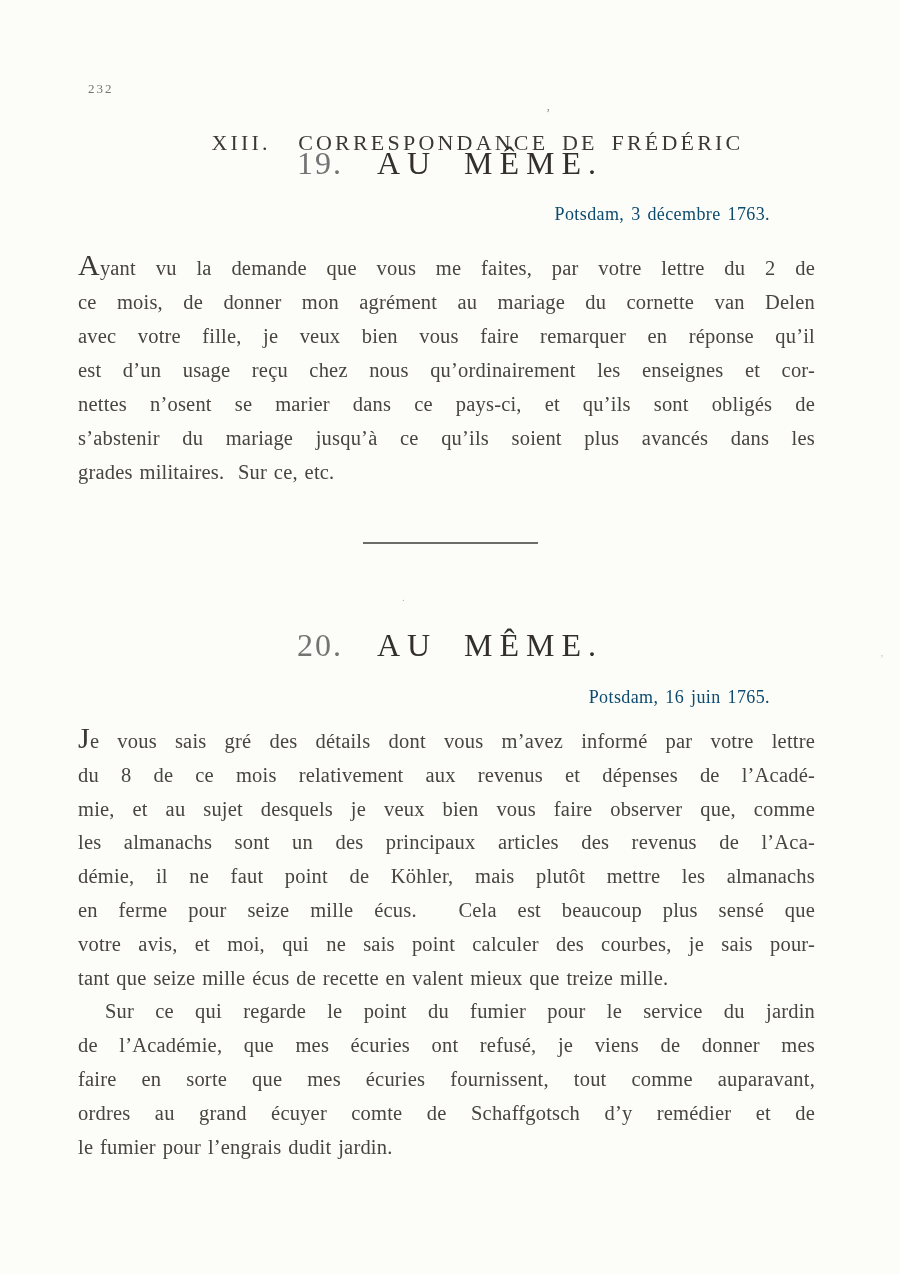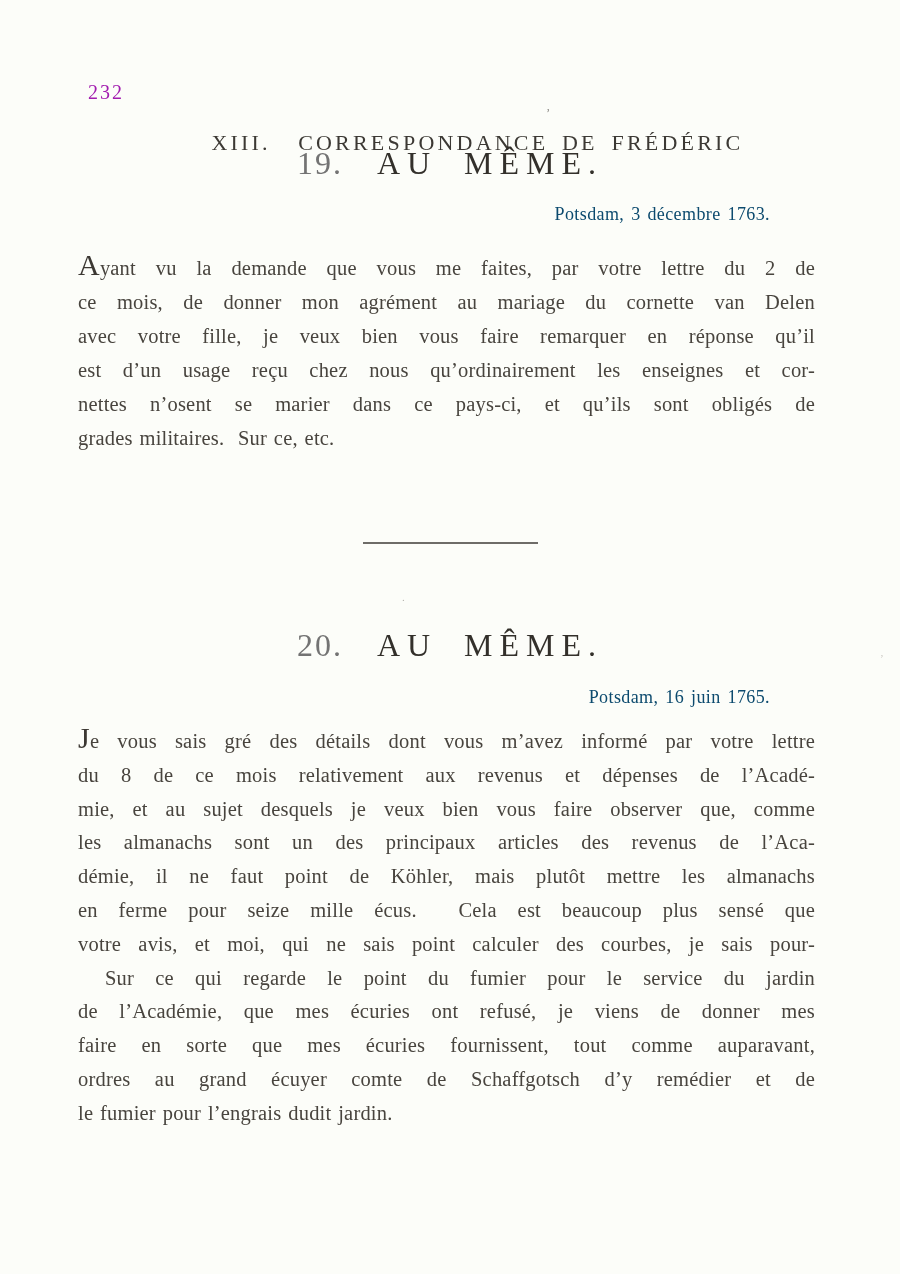--- a/index.html
+++ b/index.html
@@ -14,21 +14,21 @@
   
   .running-head{
     position:absolute;top:78px;left:0;right:0;
     text-align:center;
     font-size:22px;letter-spacing:3.2px;word-spacing:5px;
     color:#3c3934;
     white-space:pre;
   }
   .pagenum{
     position:absolute;left:88px;top:3px;
-    font-size:20px;letter-spacing:2px;color:#a21caf;
+    font-size:13px;letter-spacing:2px;color:#737373;
   }
   
   .letter-heading{
     position:absolute;left:0;right:0;
     text-align:center;margin:0;font-weight:normal;
     line-height:38px;color:#33302b;
   }
   .h19{top:144px;}
   .h20{top:626px;}
   .letter-number{font-size:32px;letter-spacing:2px;margin-right:34px;color:#737373;}
@@ -91,20 +91,21 @@
   </h2>
 
   <div class="dateline d19">Potsdam, 3 décembre 1763.</div>
 
   <div class="body b19">
       <div class="line"><span class="initial">A</span>yant vu la demande que vous me faites, par votre lettre du 2 de</div>
       <div class="line">ce mois, de donner mon agrément au mariage du cornette van Delen</div>
       <div class="line">avec votre fille, je veux bien vous faire remarquer en réponse qu’il</div>
       <div class="line">est d’un usage reçu chez nous qu’ordinairement les enseignes et cor-</div>
       <div class="line">nettes n’osent se marier dans ce pays-ci, et qu’ils sont obligés de</div>
+      <div class="line">s’abstenir du mariage jusqu’à ce qu’ils soient plus avancés dans les</div>
       <div class="line last">grades militaires.&nbsp; Sur ce, etc.</div>
     </div>
 
   <div class="divider"></div>
 
   <span class="speck sp2">.</span>
 
   <h2 class="letter-heading h20">
     <span class="letter-number">20.</span><span class="letter-title">AU MÊME.</span>
   </h2>
@@ -114,20 +115,21 @@
   <div class="dateline d20">Potsdam, 16 juin 1765.</div>
 
   <div class="body b20">
       <div class="line"><span class="initial">J</span>e vous sais gré des détails dont vous m’avez informé par votre lettre</div>
       <div class="line">du 8 de ce mois relativement aux revenus et dépenses de l’Acadé-</div>
       <div class="line">mie, et au sujet desquels je veux bien vous faire observer que, comme</div>
       <div class="line">les almanachs sont un des principaux articles des revenus de l’Aca-</div>
       <div class="line">démie, il ne faut point de Köhler, mais plutôt mettre les almanachs</div>
       <div class="line">en ferme pour seize mille écus.&nbsp; Cela est beaucoup plus sensé que</div>
       <div class="line">votre avis, et moi, qui ne sais point calculer des courbes, je sais pour-</div>
+      <div class="line last">tant que seize mille écus de recette en valent mieux que treize mille.</div>
       <div class="line indent">Sur ce qui regarde le point du fumier pour le service du jardin</div>
       <div class="line">de l’Académie, que mes écuries ont refusé, je viens de donner mes</div>
       <div class="line">faire en sorte que mes écuries fournissent, tout comme auparavant,</div>
       <div class="line">ordres au grand écuyer comte de Schaffgotsch d’y remédier et de</div>
       <div class="line last">le fumier pour l’engrais dudit jardin.</div>
     </div>
 
 </div>
 
 </body></html>

